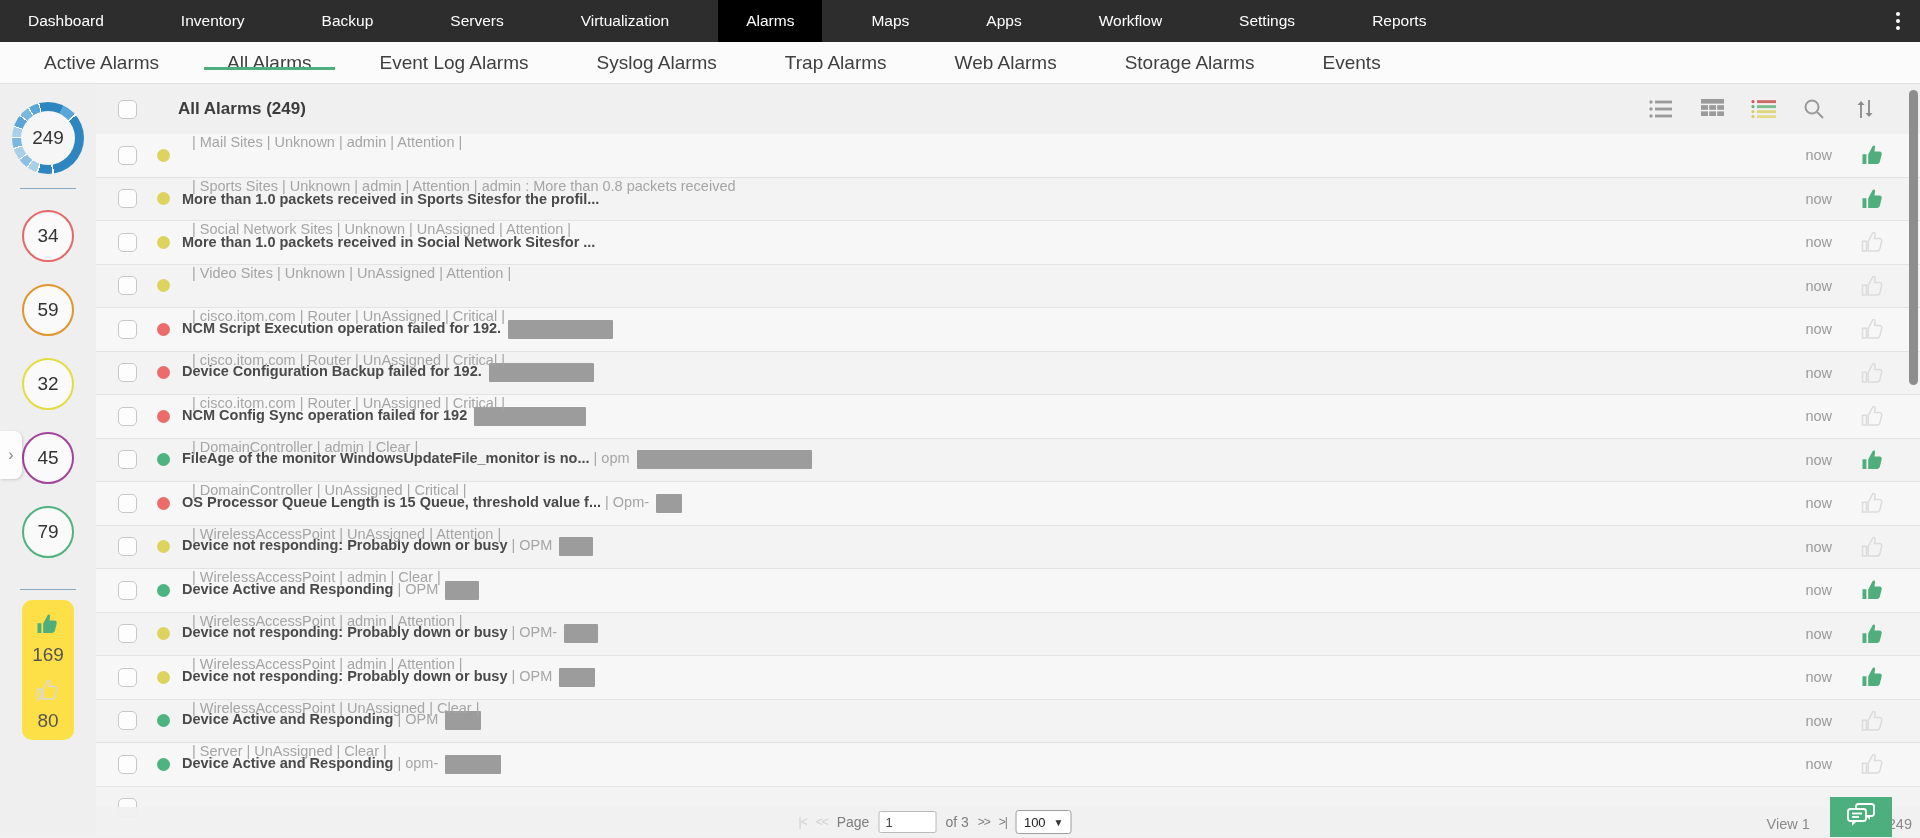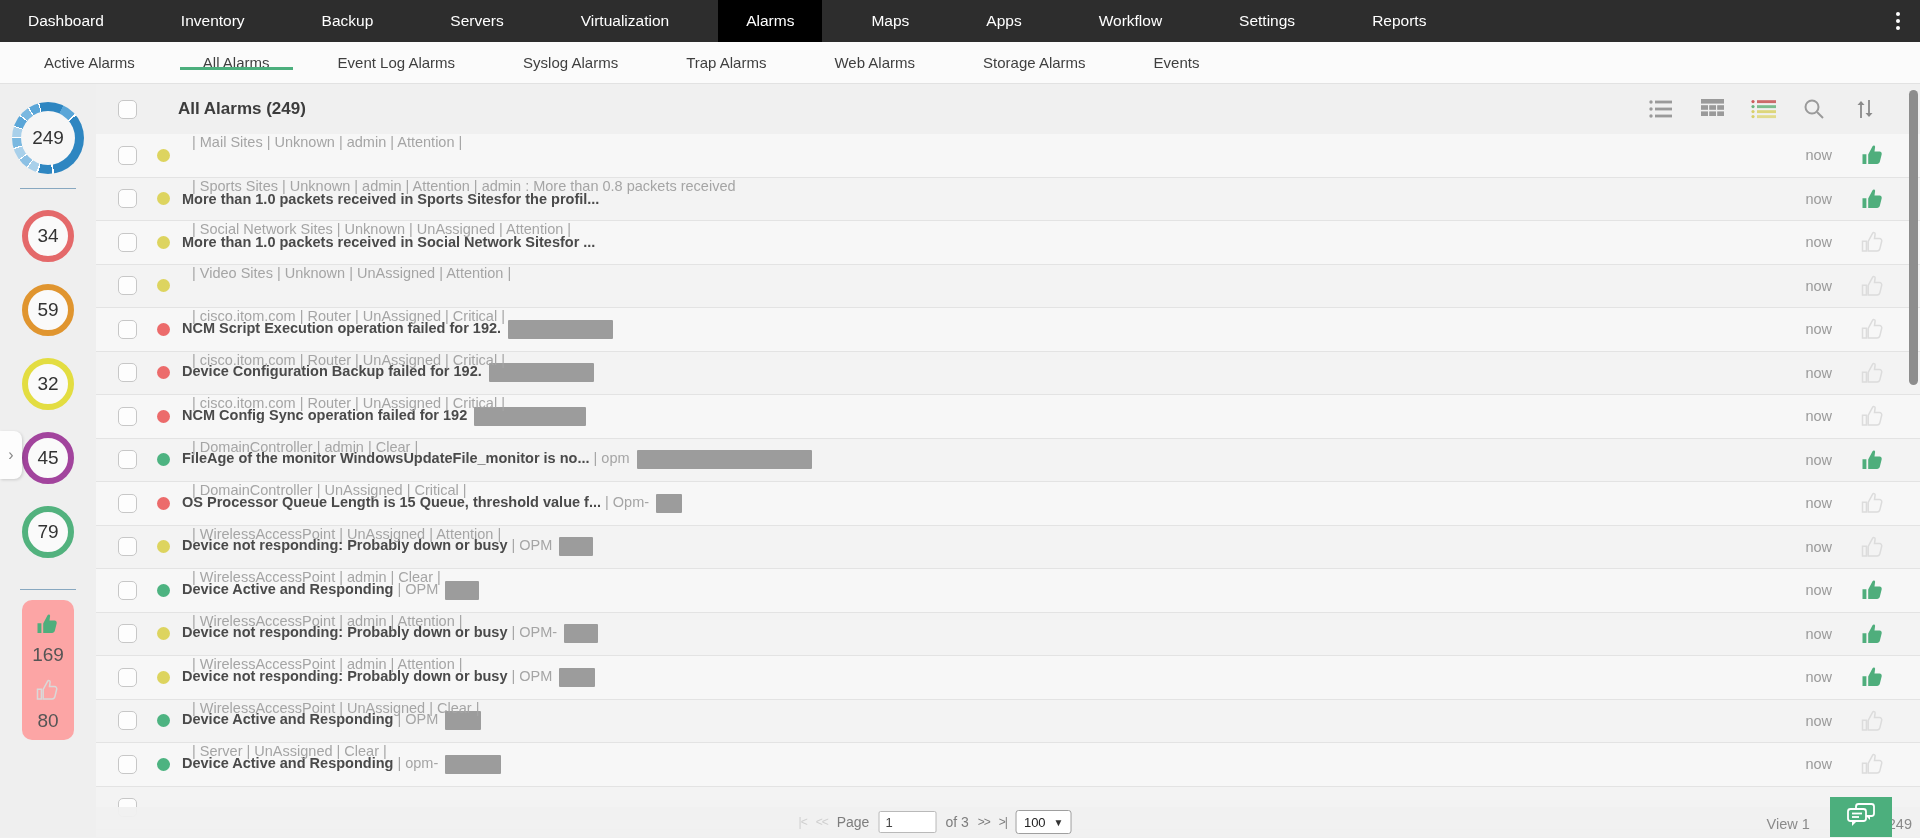--- a/index.html
+++ b/index.html
@@ -11,21 +11,21 @@
   .topnav .nav-item { color:#fff; font-size:15.5px; display:flex; align-items:center;
     padding:0 28px; cursor:pointer; }
   .topnav .nav-item.active { background:#000000; }
   .kebab { position:absolute; right:10px; top:8px; width:24px; height:26px; display:flex;
     flex-direction:column; align-items:center; justify-content:center; gap:3px; cursor:pointer;}
   .kebab i { width:4px; height:4px; border-radius:50%; background:#fff; }
 
   
   .subnav { height:42px; background:#fbfbfb; border-bottom:1px solid #e2e2e2;
     display:flex; align-items:stretch; padding-left:10px; }
-  .subnav .sub-item { color:#3f3f3f; font-size:15px; display:flex; align-items:center;
+  .subnav .sub-item { color:#3f3f3f; font-size:19px; display:flex; align-items:center;
     padding:0 23px; margin:13px 11px; cursor:pointer; position:relative; }
   .subnav .sub-item.active::after { content:""; position:absolute; left:0; right:0; bottom:0;
     height:3px; background:#4caf7d; }
 
   
   .content { position:relative; width:1920px; height:753px; }
 
   
   .sidebar { position:absolute; left:0; top:0; bottom:0; width:96px; background:#efefef;
     display:flex; flex-direction:column; align-items:center; }
@@ -35,23 +35,23 @@
       #a9d0ea 199deg 214deg,#fff 214deg 216deg,#8cc0e4 216deg 232deg,#fff 232deg 234deg,
       #a9d0ea 234deg 252deg,#fff 252deg 254deg,#7ab8e0 254deg 270deg,#fff 270deg 272deg,
       #a9d0ea 272deg 288deg,#fff 288deg 290deg,#5aa6d8 290deg 308deg,#fff 308deg 310deg,
       #7ab8e0 310deg 326deg,#fff 326deg 328deg,#5aa6d8 328deg 344deg,#fff 344deg 346deg,
       #2e86c1 346deg 360deg);
     display:flex; align-items:center; justify-content:center; cursor:pointer;}
   .donut .hole { width:54px; height:54px; border-radius:50%; background:#f6f6f6;
     display:flex; align-items:center; justify-content:center; font-size:19px; color:#333; }
   .side-divider { width:56px; height:0; border-top:1px solid #88a8c0; margin:14px 0 10px; }
   .sev-circle { width:52px; height:52px; border-radius:50%; background:#fafafa;
-    border:6px solid #0369a1; display:flex; align-items:center; justify-content:center;
+    border:2px solid #0369a1; display:flex; align-items:center; justify-content:center;
     font-size:19px; color:#333; margin:11px 0; cursor:pointer; }
-  .ack-box { background:#fca5a5; border-radius:10px; padding:6px 10px 2px;
+  .ack-box { background:#fde047; border-radius:10px; padding:6px 10px 2px;
     display:flex; flex-direction:column; align-items:center; }
   .ack-group { display:flex; flex-direction:column; align-items:center; margin:6px 0; cursor:pointer;}
   .ack-group .cnt { font-size:19px; color:#555; margin-top:4px; }
   .expander { position:absolute; left:0; top:347px; width:22px; height:48px; background:#fdfdfd;
     border-radius:0 8px 8px 0; box-shadow:1px 1px 3px rgba(0,0,0,.15); color:#888;
     display:flex; align-items:center; justify-content:center; font-size:16px; cursor:pointer; }
 
   
   .main { position:absolute; left:96px; top:0; right:0; bottom:0; }
   .list-header { height:50px; display:flex; align-items:center; padding-left:22px; position:relative;}

